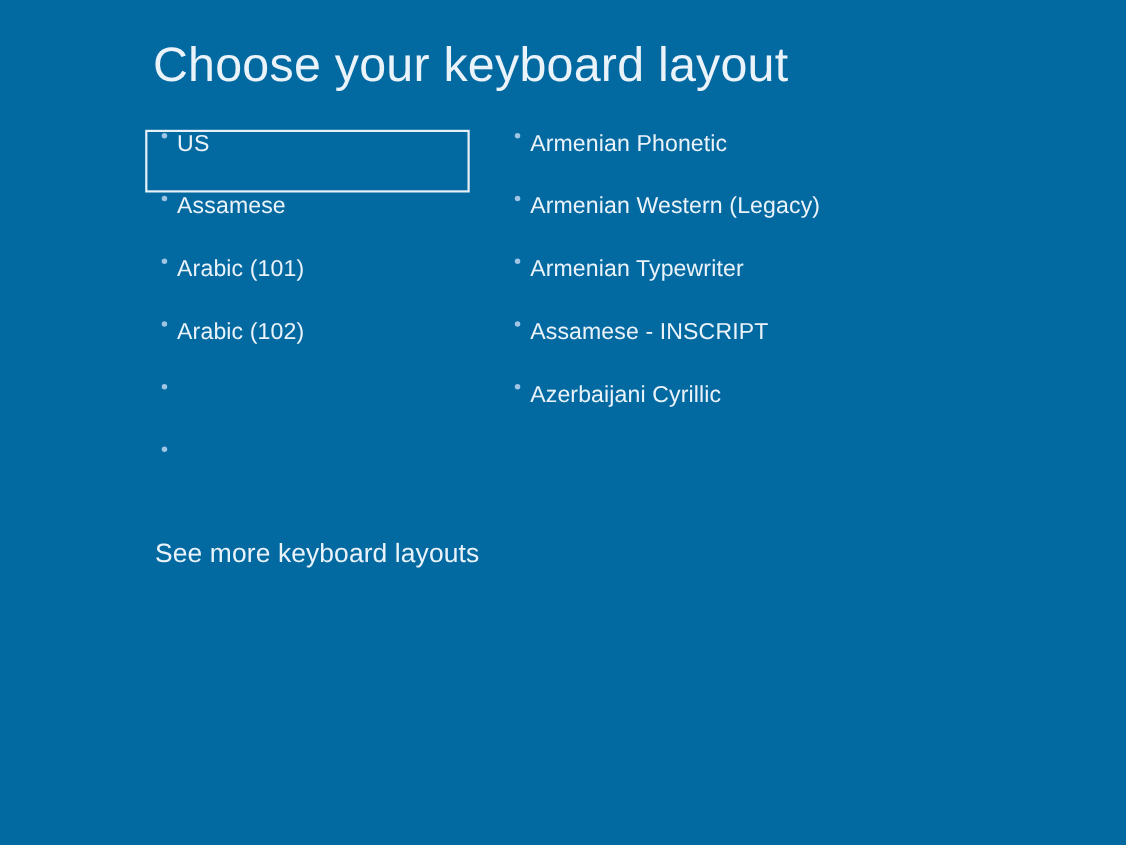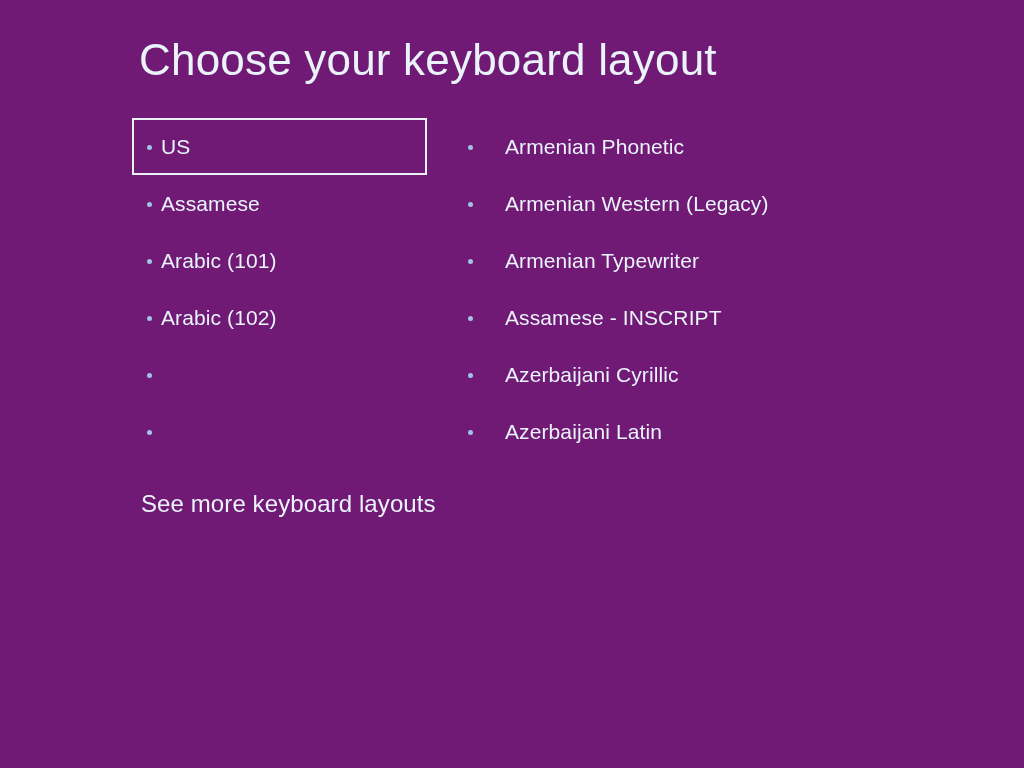--- a/index.html
+++ b/index.html
@@ -13,21 +13,21 @@
     overflow: hidden;
     background: #1f69b5;
     font-family: "Liberation Sans", "DejaVu Sans", sans-serif;
     -webkit-font-smoothing: antialiased;
   }
 
   #screen {
     position: relative;
     width: 1024px;
     height: 768px;
-    background: #701a75;
+    background: #0369a1;
   }
 
   
   #page-title {
     position: absolute;
     left: 139px;
     top: 36px;
     font-size: 44px;
     font-weight: 300;
     letter-spacing: 0.2px;
@@ -43,27 +43,26 @@
   }
   #column-left  { left: 132px; width: 295px; }
   #column-right { left: 455px; width: 330px; }
 
   
   .layout-item {
     position: relative;
     height: 57px;
     box-sizing: border-box;
     display: flex;
-    align-items: center;
+    align-items: flex-start;
     padding-left: 13px;
     border: 2px solid transparent;
   }
   #column-right .layout-item {
     padding-left: 11px;
-    gap: 23px;
   }
 
   .layout-item.is-focused {
     border-color: #e8f1f8;
   }
 
   .bullet-icon {
     flex: 0 0 auto;
     width: 5px;
     height: 5px;
@@ -142,21 +141,17 @@
         <span class="layout-item-label">Armenian Typewriter</span>
       </div>
       <div class="layout-item">
         <span class="bullet-icon"></span>
         <span class="layout-item-label">Assamese - INSCRIPT</span>
       </div>
       <div class="layout-item">
         <span class="bullet-icon"></span>
         <span class="layout-item-label">Azerbaijani Cyrillic</span>
       </div>
-      <div class="layout-item">
-        <span class="bullet-icon"></span>
-        <span class="layout-item-label">Azerbaijani Latin</span>
-      </div>
     </div>
 
   <div id="see-more-link">See more keyboard layouts</div>
 
 </div>
 
 </body></html>

